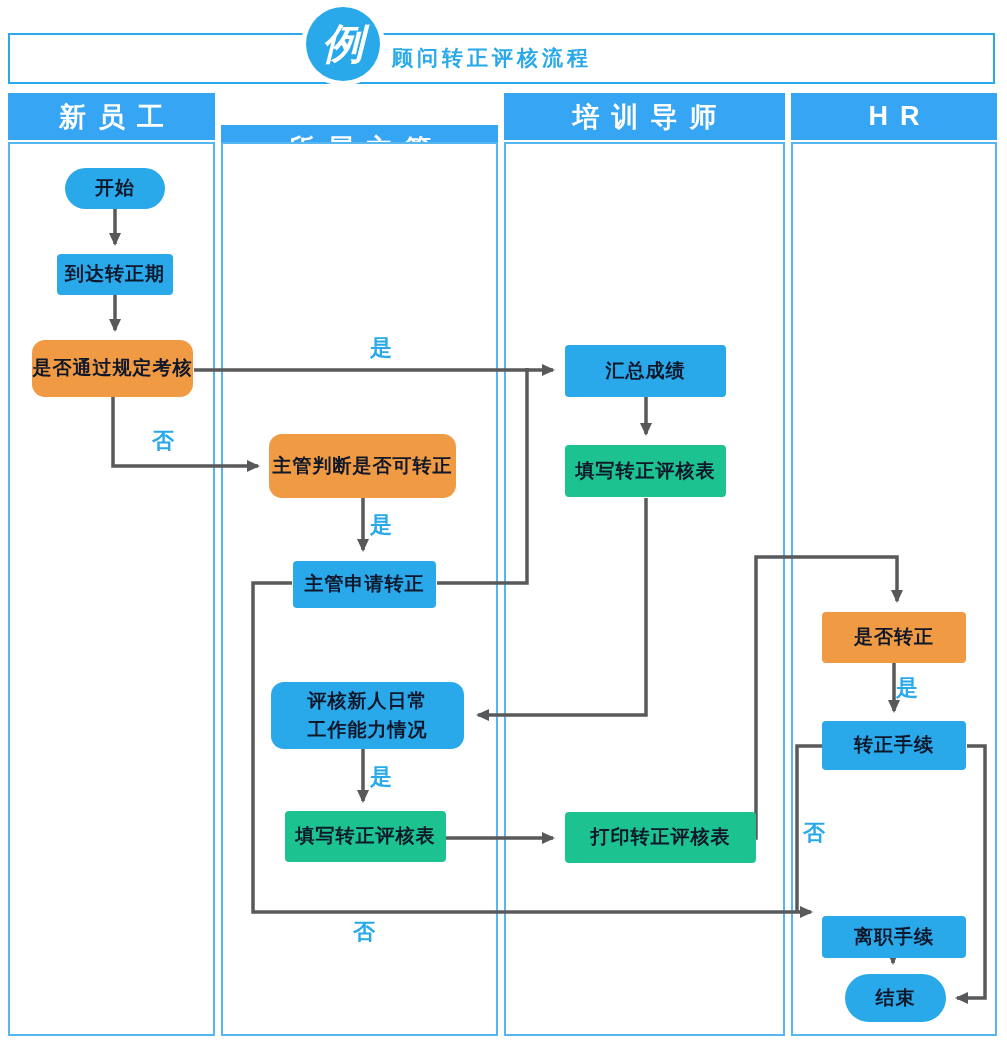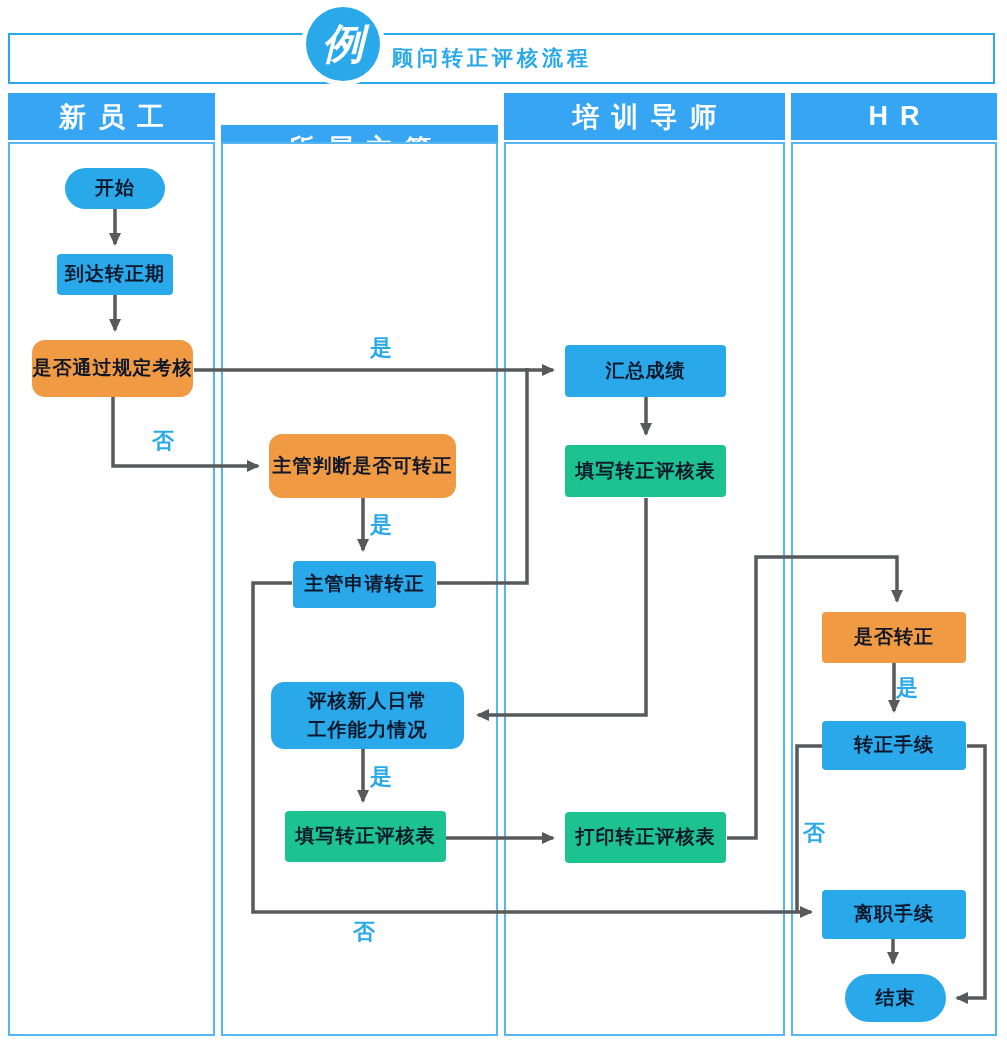--- a/index.html
+++ b/index.html
@@ -118,19 +118,19 @@
   <div class="node blue pill" style="left:65px;top:168px;width:100px;height:41px;">开始</div>
   <div class="node blue rect" style="left:57px;top:254px;width:116px;height:41px;">到达转正期</div>
   <div class="node orange big" style="left:32px;top:340px;width:161px;height:57px;">是否通过规定考核</div>
   <div class="node orange big" style="left:269px;top:434px;width:187px;height:64px;">主管判断是否可转正</div>
   <div class="node blue rect" style="left:293px;top:561px;width:143px;height:47px;">主管申请转正</div>
   <div class="node blue big" style="left:271px;top:682px;width:193px;height:67px;">评核新人日常
 工作能力情况</div>
   <div class="node green rect" style="left:285px;top:811px;width:161px;height:51px;">填写转正评核表</div>
   <div class="node blue rect" style="left:565px;top:345px;width:161px;height:52px;">汇总成绩</div>
   <div class="node green rect" style="left:565px;top:445px;width:161px;height:52px;">填写转正评核表</div>
-  <div class="node green rect" style="left:565px;top:812px;width:161px;height:51px;">打印转正评核表</div>
+  <div class="node green rect" style="left:565px;top:812px;width:191px;height:51px;">打印转正评核表</div>
   <div class="node orange rect" style="left:822px;top:612px;width:144px;height:51px;">是否转正</div>
   <div class="node blue rect" style="left:822px;top:721px;width:144px;height:49px;">转正手续</div>
-  <div class="node blue rect" style="left:822px;top:890px;width:144px;height:49px;">离职手续</div>
+  <div class="node blue rect" style="left:822px;top:916px;width:144px;height:42px;">离职手续</div>
   <div class="node blue pill" style="left:845px;top:974px;width:101px;height:48px;">结束</div>
 
 </div>
 
 </body></html>

